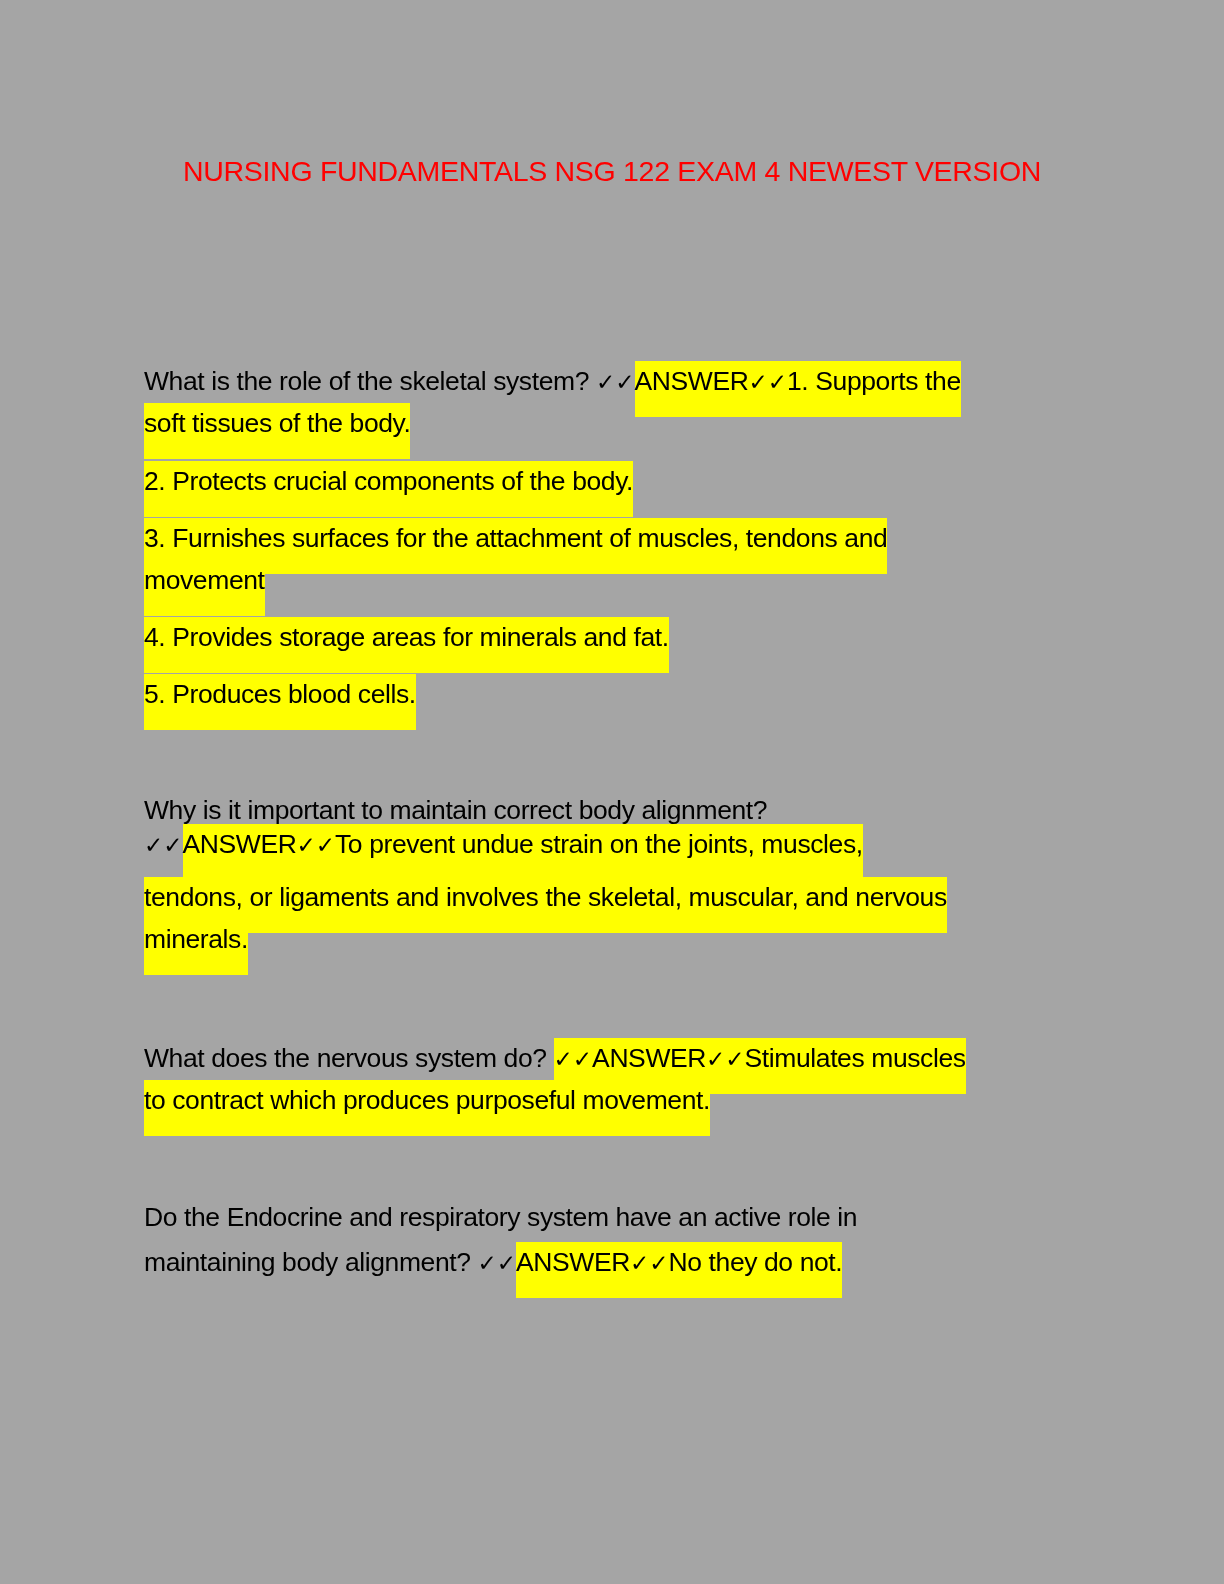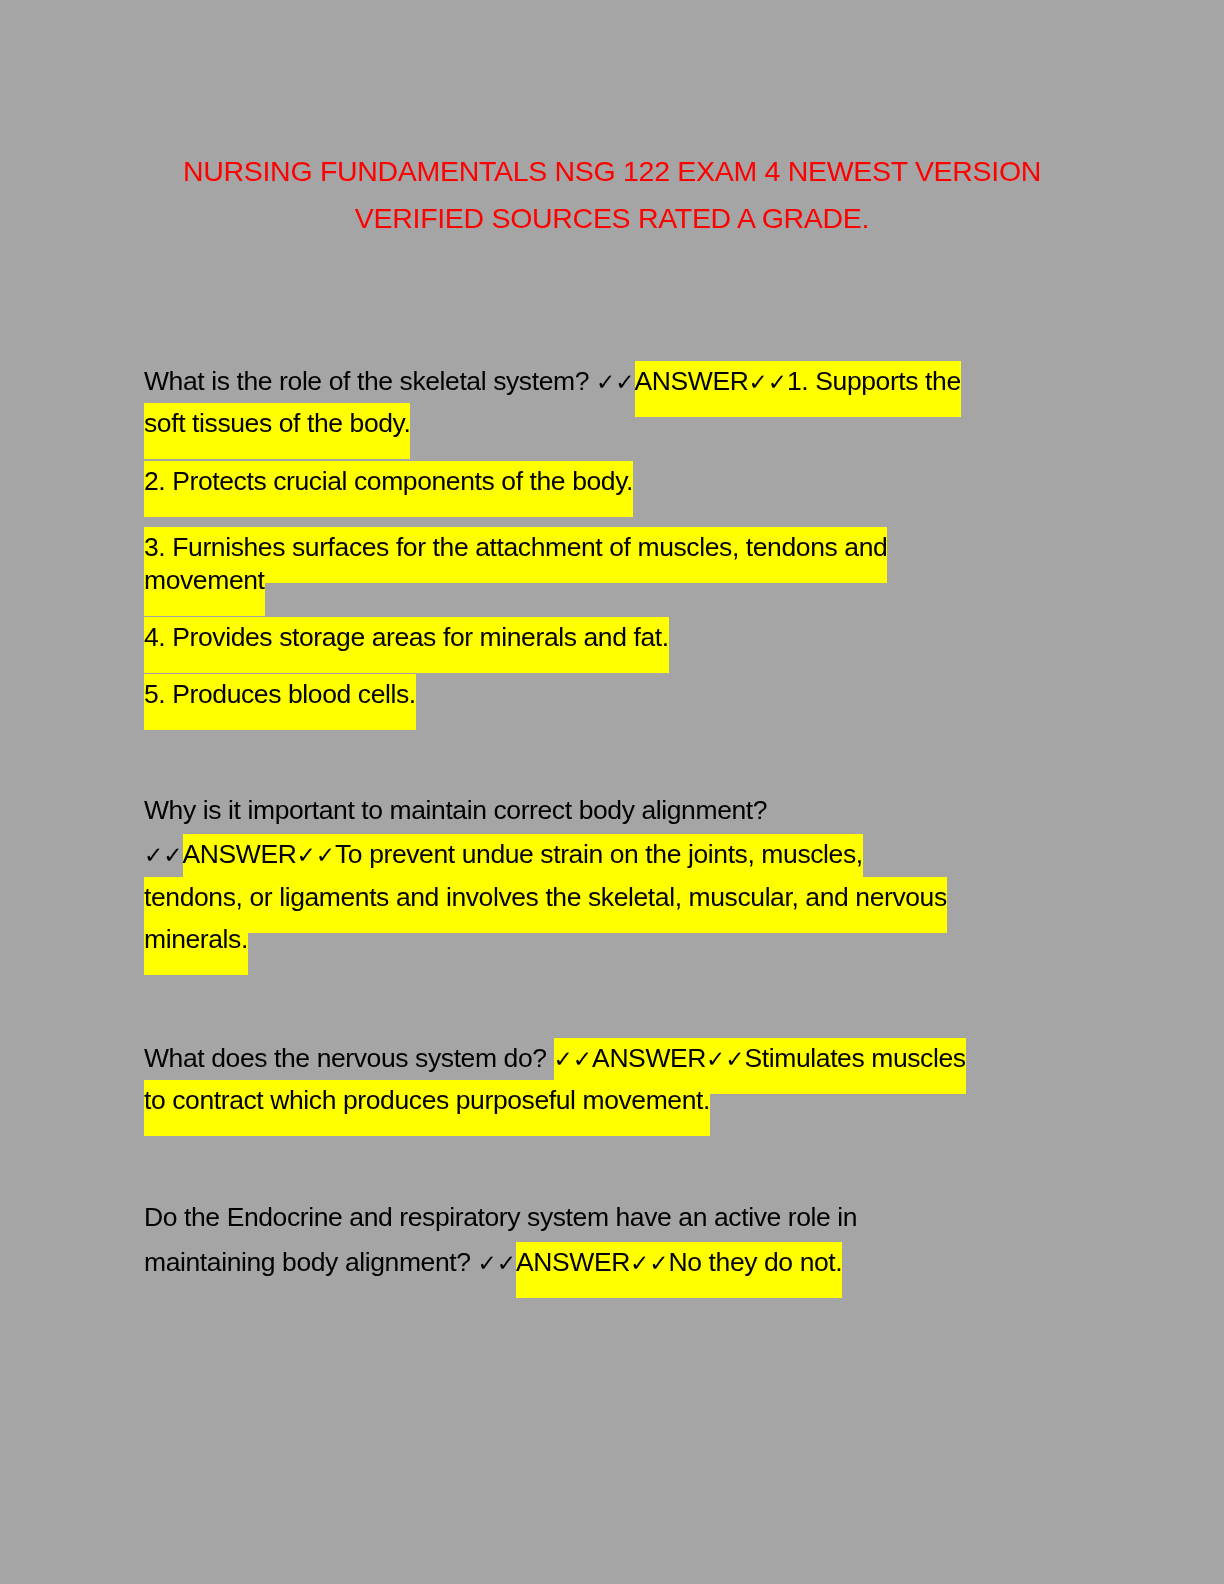--- a/index.html
+++ b/index.html
@@ -59,53 +59,52 @@
       letter-spacing: 0;
     }
   </style>
 </head>
 <body>
 
 <div class="page">
 
   <div class="title">
     <div>NURSING FUNDAMENTALS NSG 122 EXAM 4 NEWEST VERSION</div>
-    <div>VERIFIED SOURCES RATED A GRADE.</div>
   </div>
 
   <div class="block" style="top:361px;">
     <div class="line" style="top:0;">
       <span>What is the role of the skeletal system?</span>
       <span class="check">✓✓</span><span class="hl"><span>ANSWER</span><span class="check">✓✓</span><span>1. Supports the</span></span>
     </div>
     <div class="line" style="top:42px;">
       <span class="hl">soft tissues of the body.</span>
     </div>
     <div class="line" style="top:100px;">
       <span class="hl">2. Protects crucial components of the body.</span>
     </div>
-    <div class="line" style="top:166px;">
+    <div class="line" style="top:157px;">
       <span class="hl">3. Furnishes surfaces for the attachment of muscles, tendons and</span>
     </div>
     <div class="line" style="top:199px;">
       <span class="hl">movement</span>
     </div>
     <div class="line" style="top:256px;border-radius:16px;">
       <span class="hl">4. Provides storage areas for minerals and fat.</span>
     </div>
     <div class="line" style="top:313px;">
       <span class="hl">5. Produces blood cells.</span>
     </div>
   </div>
 
   <div class="block" style="top:790px;">
     <div class="line" style="top:0;">
       <span>Why is it important to maintain correct body alignment?</span>
     </div>
-    <div class="line" style="top:44px;">
+    <div class="line" style="top:34px;">
       <span class="check">✓✓</span><span class="hl"><span>ANSWER</span><span class="check">✓✓</span><span>To prevent undue strain on the joints, muscles,</span></span>
     </div>
     <div class="line" style="top:87px;">
       <span class="hl">tendons, or ligaments and involves the skeletal, muscular, and nervous</span>
     </div>
     <div class="line" style="top:129px;">
       <span class="hl">minerals.</span>
     </div>
   </div>
 

